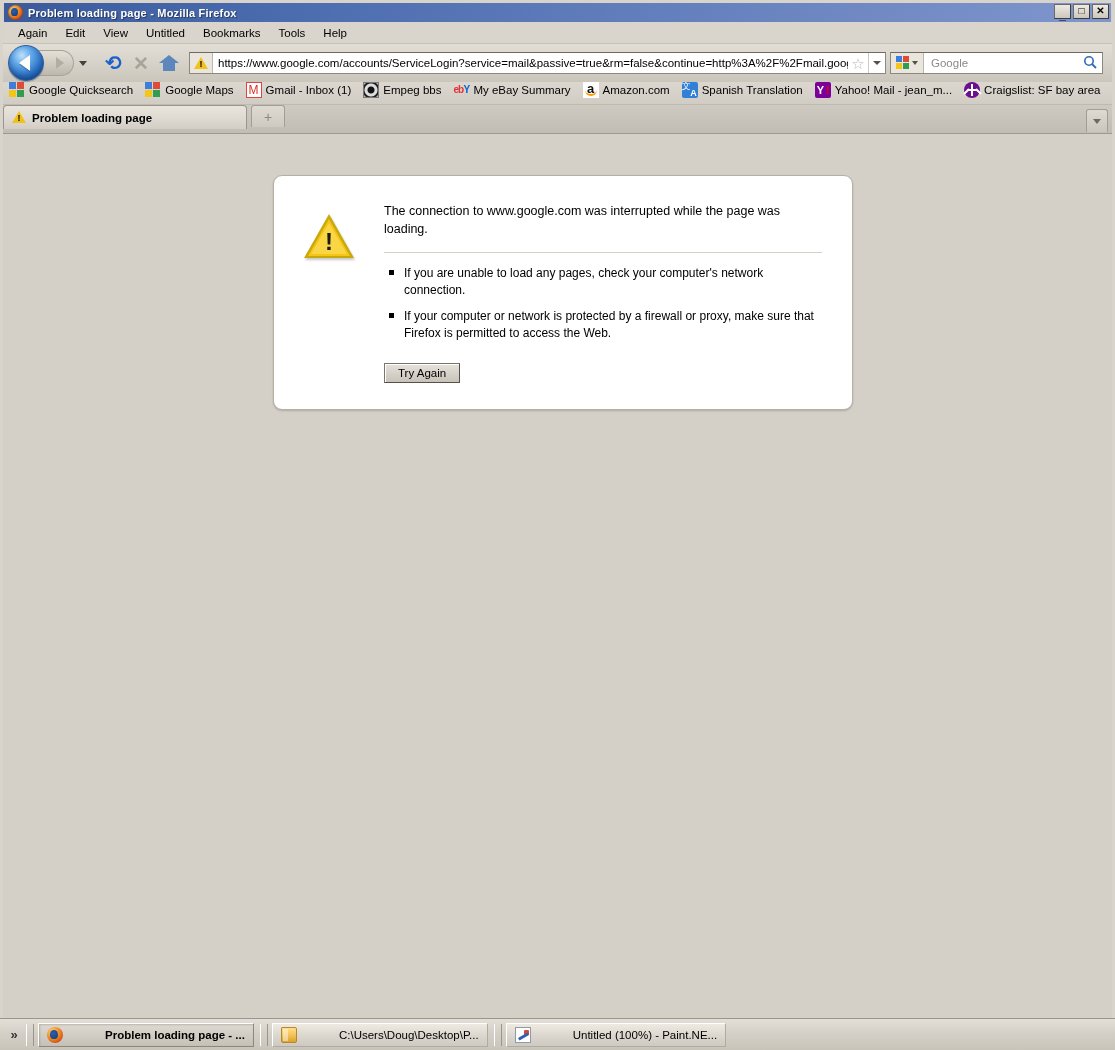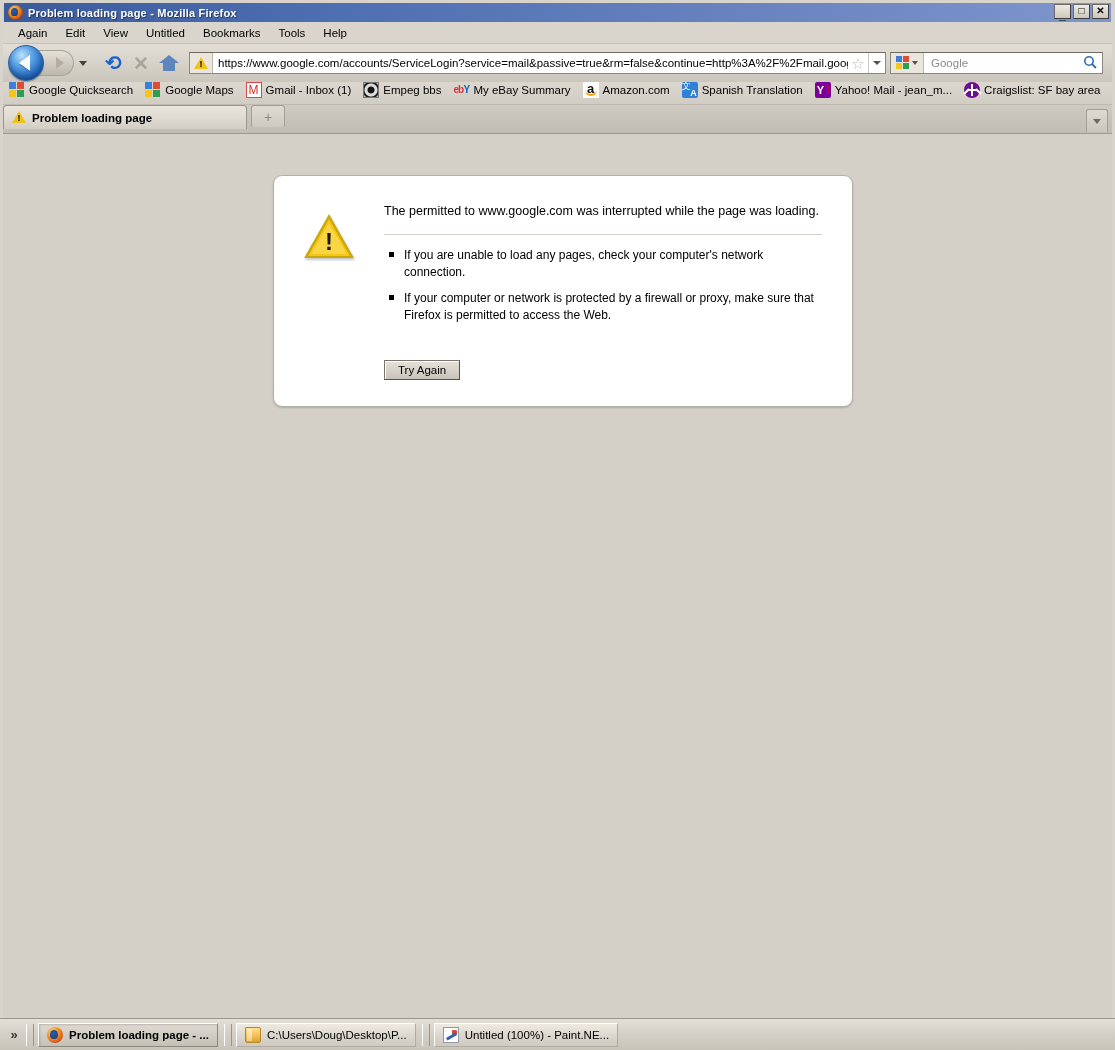--- a/index.html
+++ b/index.html
@@ -470,21 +470,21 @@
     list-style: none;
     position: relative;
     margin-bottom: 9px;
     padding-left: 2px;
   }
   .err-list li::before {
     content:""; position:absolute; left:-13px; top:5px;
     width: 5px; height: 5px; background:#000;
   }
   .try-btn {
-    margin-top: 27px;
+    margin-top: 12px;
     display:inline-block;
     padding: 3px 13px;
     font-size: 11.5px;
     background: linear-gradient(to bottom, #e6e2da 0%, #d6d1c8 55%, #c8c3b9 100%);
     border: 1px solid #7a756c;
     border-right-color:#55514a; border-bottom-color:#55514a;
     box-shadow: inset 1px 1px 0 #fff;
     color:#000;
   }
 
@@ -531,20 +531,21 @@
     height: 24px;
     display:flex; align-items:center;
     padding: 0 8px;
     margin-right: 4px;
     font-size: 11.5px;
     background: linear-gradient(to bottom, #eeeae2 0%, #ddd8cf 50%, #cfcac1 100%);
     border: 1px solid #b0aba1;
     border-top-color:#fff; border-left-color:#fff;
     box-sizing: border-box;
     white-space: nowrap;
+    gap: 36px;
   }
   .task.active {
     font-weight: bold;
     background: linear-gradient(to bottom, #e0dbd2 0%, #d2cdc4 50%, #c6c1b7 100%);
     border: 1px solid #fff;
     border-right-color:#8d887e; border-bottom-color:#8d887e;
     box-shadow: inset 1px 1px 2px rgba(0,0,0,.18);
   }
   .task .tico { width:16px;height:16px; margin-right:6px; flex:0 0 auto; position:relative; }
   .ico-firefox {
@@ -732,21 +733,21 @@
     <div id="errorbox">
       <div class="err-icon-wrap">
         <div class="big-warn">
           <span class="tri-outer"></span>
           <span class="tri-inner"></span>
           <span class="tri-shine"></span>
           <span class="bang">!</span>
         </div>
       </div>
       <div class="err-body">
-        <p class="err-desc">The permitted to www.google.com was interrupted while the page was loading.</p>
+        <p class="err-desc">The connection to www.google.com was interrupted while the page was loading.</p>
         <ul class="err-list">
           <li>If you are unable to load any pages, check your computer's network connection.</li>
           <li>If your computer or network is protected by a firewall or proxy, make sure that Firefox is permitted to access the Web.</li>
         </ul>
         <div class="try-btn">Try Again</div>
       </div>
     </div>
   </div>
 
 </div>

